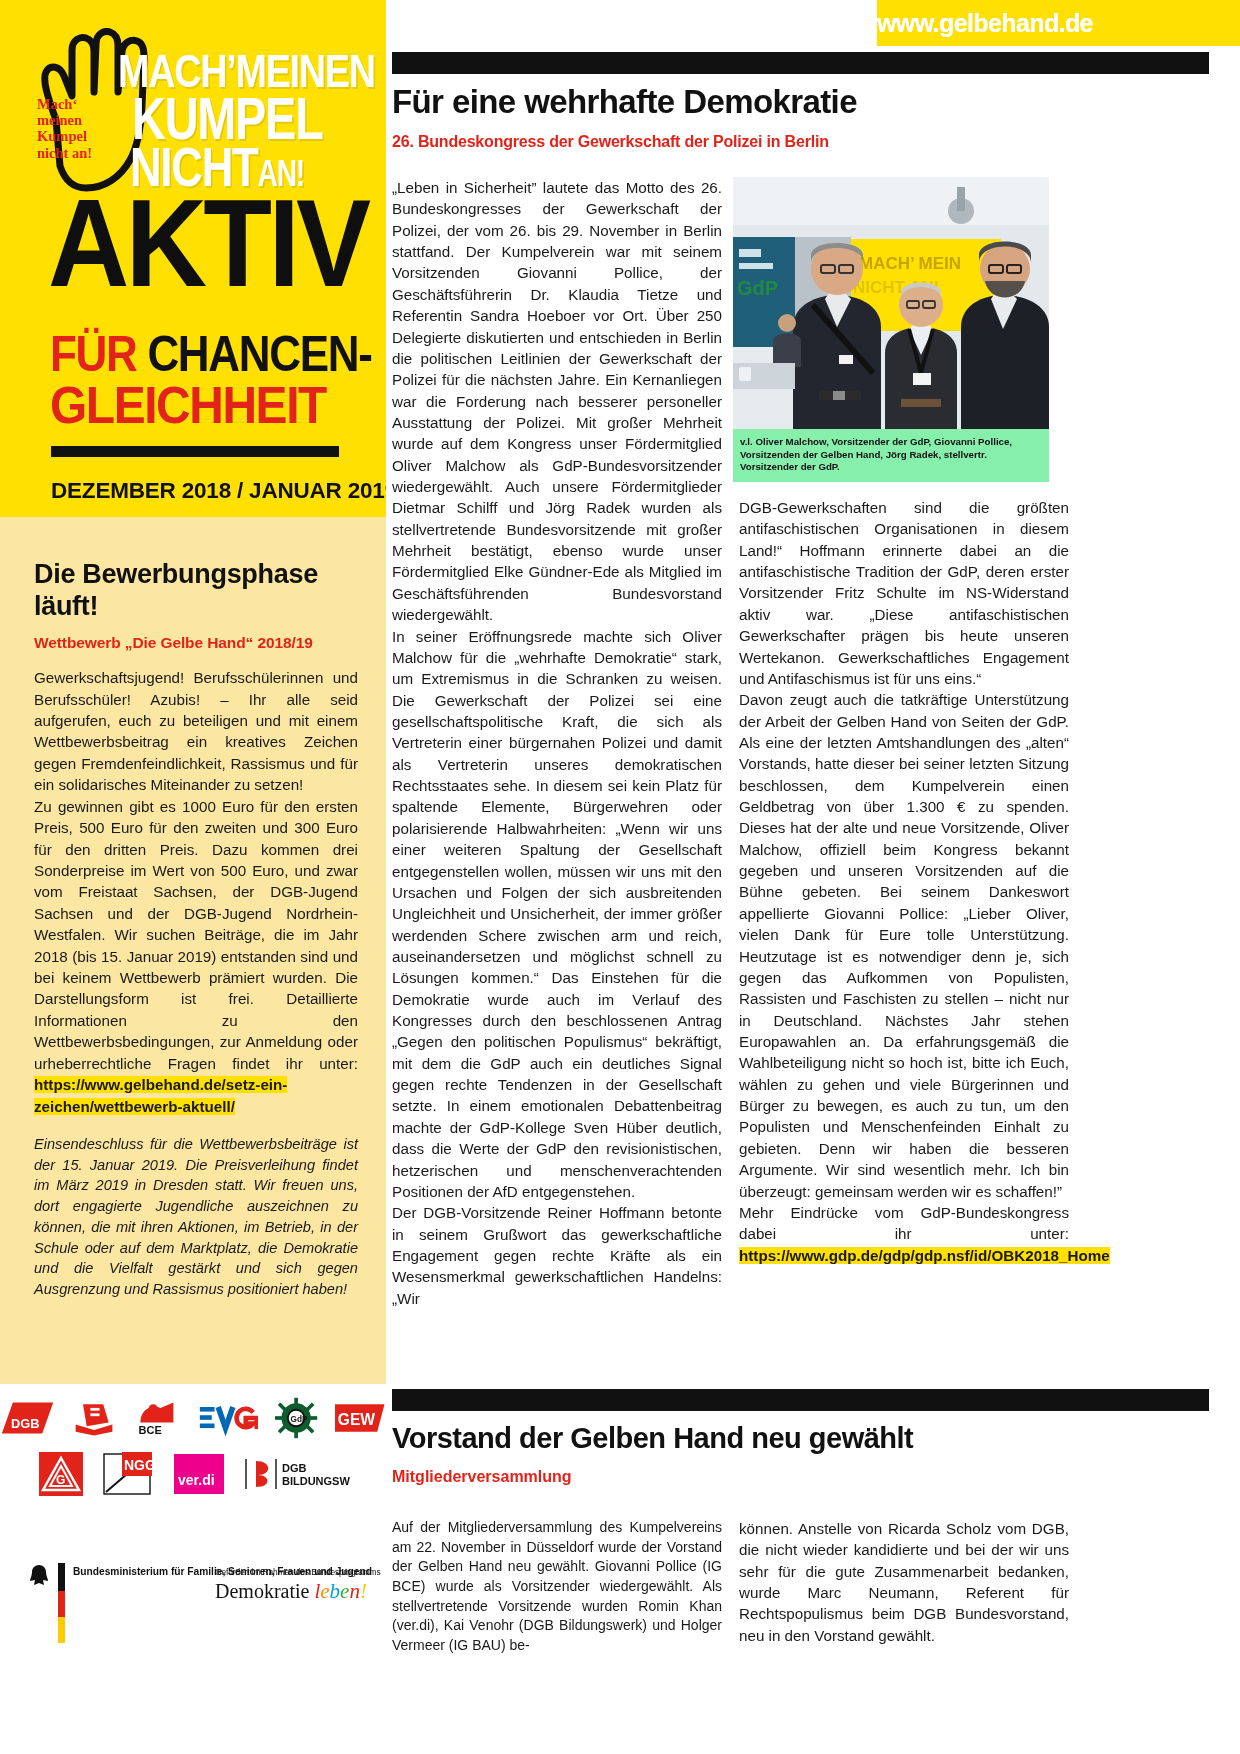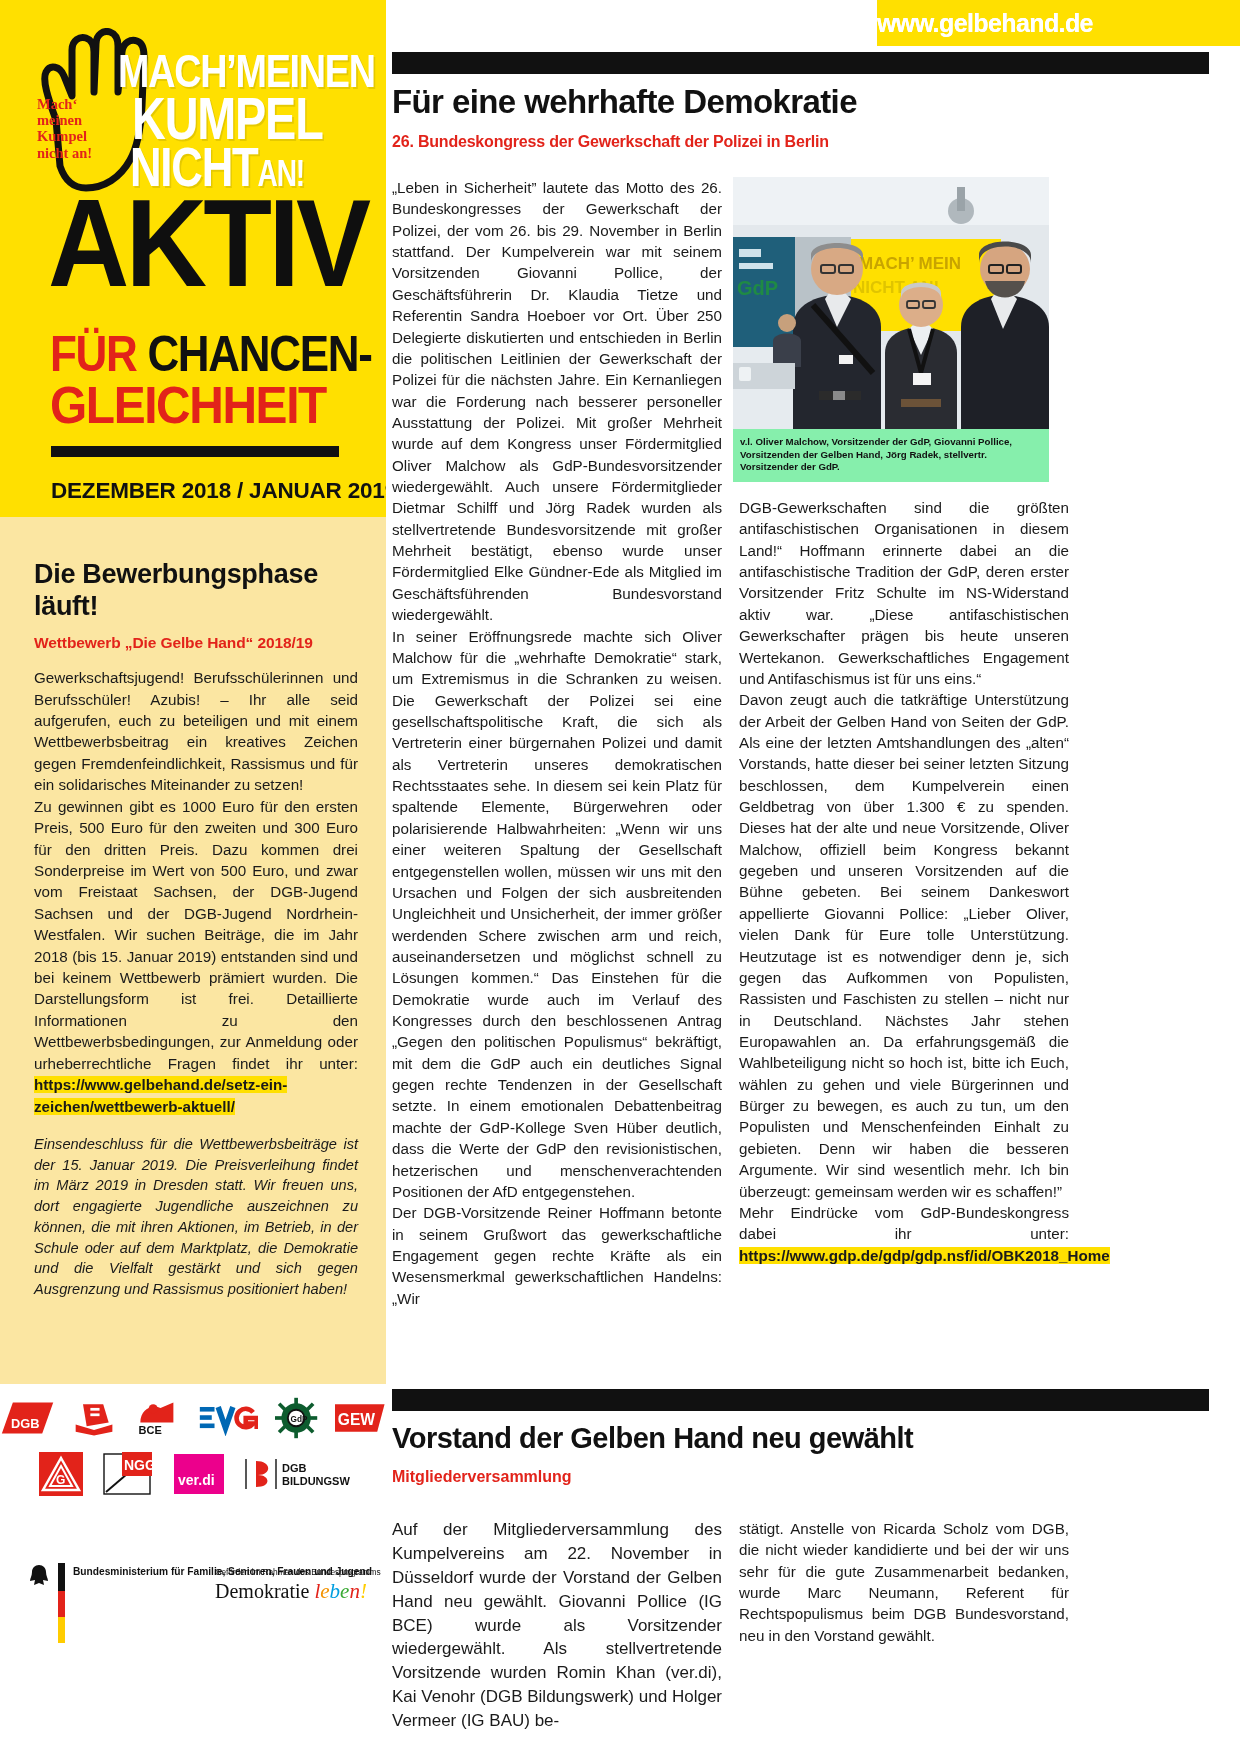--- a/index.html
+++ b/index.html
@@ -173,21 +173,21 @@
   }
 
   .cols { position:absolute; left: 6px; top: 177px; width: 817px; }
   .col { position:absolute; width: 330px; font-size: 15.2px; line-height: 1.405; color:#1a1a1a; text-align: justify; hyphens:auto; }
   .colA { left: 0; top: 0; }
   .colB { left: 347px; top: 320px; width: 330px; }
 
   .blackbar2 { position:absolute; left: 6px; top: 1389px; width: 817px; height: 22px; background:#111; }
   .art2-title { position:absolute; left: 6px; top: 1422px; font-size: 29px; font-weight: 800; color:#111; letter-spacing:-.5px; }
   .art2-sub { position:absolute; left: 6px; top: 1468px; font-size: 16px; font-weight:700; color:#e2231a; }
-  .art2-c1 { position:absolute; left: 6px; top: 1518px; width: 330px; font-size:17px; line-height:1.405; color:#1a1a1a; text-align:justify; hyphens:auto;}
+  .art2-c1 { position:absolute; left: 6px; top: 1518px; width: 330px; font-size:14px; line-height:1.405; color:#1a1a1a; text-align:justify; hyphens:auto;}
   .art2-c2 { position:absolute; left: 353px; top: 1518px; width: 330px; font-size:15.2px; line-height:1.405; color:#1a1a1a; text-align:justify; hyphens:auto;}
 </style>
 </head>
 <body>
 
 <div class="page">
 
   <div class="left-col">
 
     <div class="masthead">
@@ -401,15 +401,15 @@
 Davon zeugt auch die tatkräftige Unterstützung der Arbeit der Gelben Hand von Seiten der GdP. Als eine der letzten Amtshandlungen des „alten“ Vorstands, hatte dieser bei seiner letzten Sitzung beschlossen, dem Kumpelverein einen Geldbetrag von über 1.300 € zu spenden. Dieses hat der alte und neue Vorsitzende, Oliver Malchow, offiziell beim Kongress bekannt gegeben und unseren Vorsitzenden auf die Bühne gebeten. Bei seinem Dankeswort appellierte Giovanni Pollice: „Lieber Oliver, vielen Dank für Eure tolle Unterstützung. Heutzutage ist es notwendiger denn je, sich gegen das Aufkommen von Populisten, Rassisten und Faschisten zu stellen – nicht nur in Deutschland. Nächstes Jahr stehen Europawahlen an. Da erfahrungsgemäß die Wahlbeteiligung nicht so hoch ist, bitte ich Euch, wählen zu gehen und viele Bürgerinnen und Bürger zu bewegen, es auch zu tun, um den Populisten und Menschenfeinden Einhalt zu gebieten. Denn wir haben die besseren Argumente. Wir sind wesentlich mehr. Ich bin überzeugt: gemeinsam werden wir es schaffen!”</span>
         <br>
         <span>Mehr Eindrücke vom GdP-Bundeskongress dabei ihr unter: </span><span class="hl">https://www.gdp.de/gdp/gdp.nsf/id/OBK2018_Home</span>
       </div>
     </div>
 
     <div class="blackbar2"></div>
     <h2 class="art2-title">Vorstand der Gelben Hand neu gewählt</h2>
     <div class="art2-sub">Mitgliederversammlung</div>
     <div class="art2-c1">Auf der Mitgliederversammlung des Kumpelvereins am 22. November in Düsseldorf wurde der Vorstand der Gelben Hand neu gewählt. Giovanni Pollice (IG BCE) wurde als Vorsitzender wiedergewählt. Als stellvertretende Vorsitzende wurden Romin Khan (ver.di), Kai Venohr (DGB Bildungswerk) und Holger Vermeer (IG BAU) be-</div>
-    <div class="art2-c2">stätigt. Anstelle von Ricarda Scholz vom DGB, die nicht wieder kandidierte und bei der wir uns sehr für die gute Zusammenarbeit bedanken, wurde Marc Neumann, Referent für Rechtspopulismus beim DGB Bundesvorstand, neu in den Vorstand gewählt.</div>
+    <div class="art2-c2">können. Anstelle von Ricarda Scholz vom DGB, die nicht wieder kandidierte und bei der wir uns sehr für die gute Zusammenarbeit bedanken, wurde Marc Neumann, Referent für Rechtspopulismus beim DGB Bundesvorstand, neu in den Vorstand gewählt.</div>
   </div>
 </div>
 
 </body></html>

